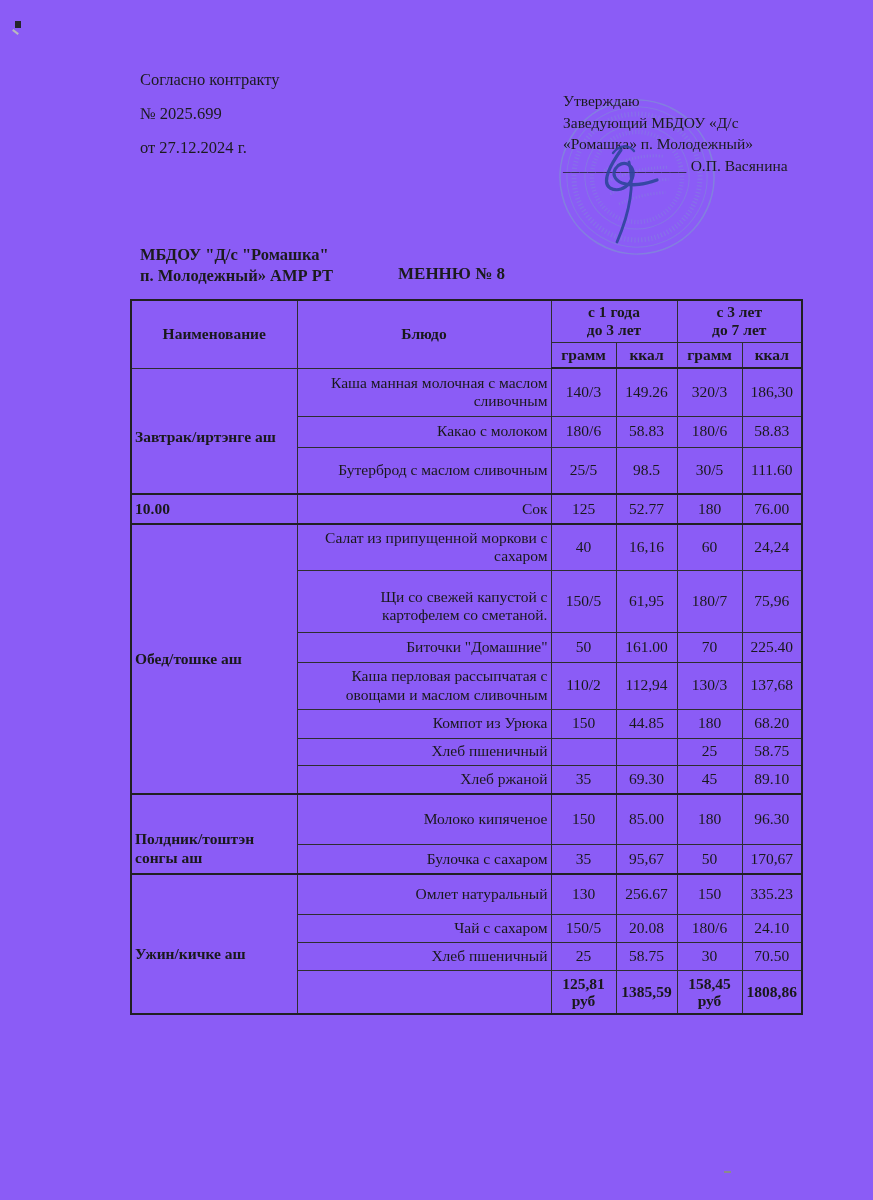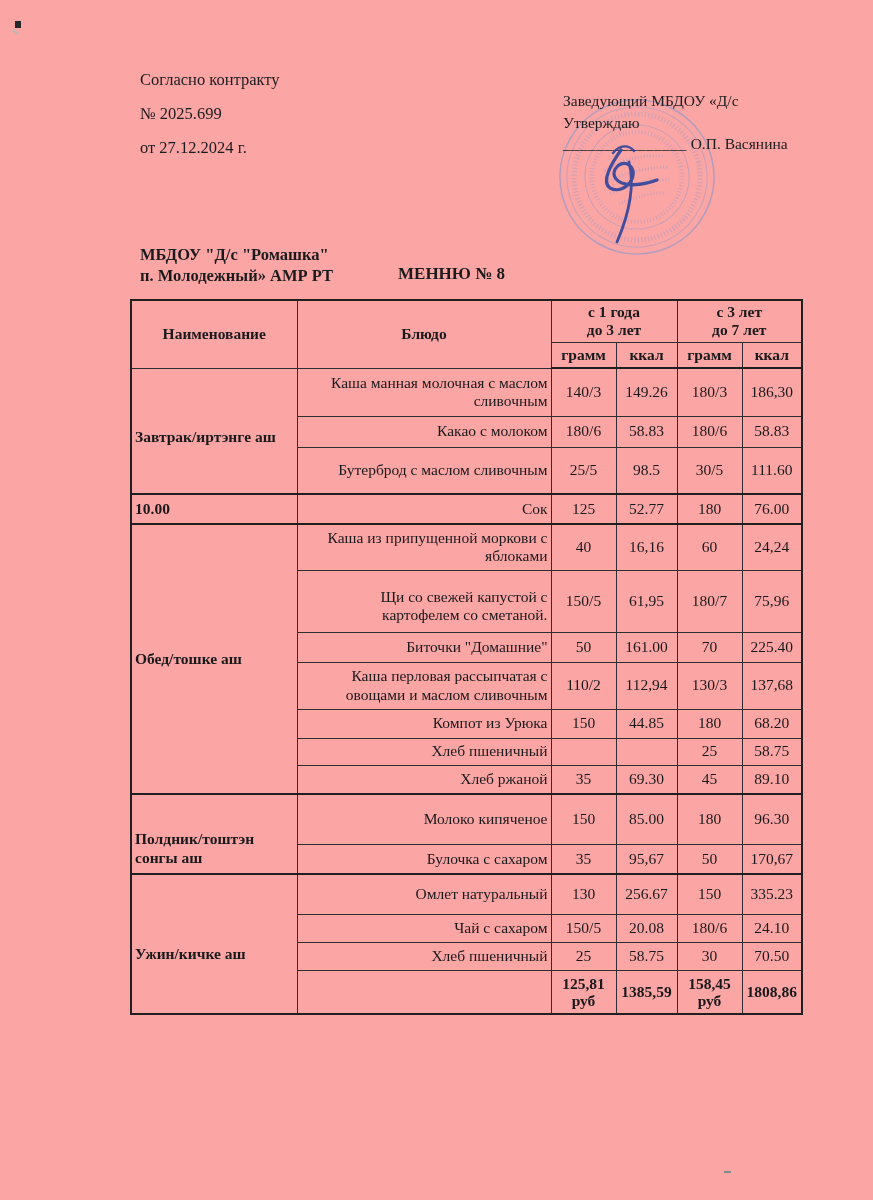--- a/index.html
+++ b/index.html
@@ -1,21 +1,21 @@
 <!DOCTYPE html>
 <html lang="ru"><head>
 <meta charset="utf-8">
 <style>
   html,body{margin:0;padding:0;}
   body{background:#e8e8e8;}
   .page{
     position:relative;
     width:873px;height:1200px;
     margin:0 auto;
-    background:#fca5a5;
+    background:#8b5cf6;
     overflow:hidden;
     font-family:"Liberation Serif","DejaVu Serif",serif;
     color:#1b1b1d;
   }
   
   .speck{position:absolute;left:15px;top:21px;width:6px;height:7px;background:#26262b;}
   .speck2{position:absolute;left:12px;top:31px;width:7px;height:2px;background:#b9b9bd;transform:rotate(38deg);}
   .dash-artifact{position:absolute;left:724px;top:1171px;width:7px;height:2px;background:#8a8a8e;}
 
   
@@ -93,22 +93,23 @@
       <circle cx="88" cy="88" r="52" stroke-width="1" opacity="0.5"></circle>
       <circle cx="88" cy="88" r="45" stroke-width="4.5" stroke-dasharray="1.2 2" opacity="0.34"></circle>
       <path d="M58 74 q30 -10 60 0" stroke-width="3" stroke-dasharray="1.2 1.8" opacity="0.4"></path>
       <path d="M56 86 q32 -8 64 0" stroke-width="3" stroke-dasharray="1.2 1.8" opacity="0.4"></path>
       <path d="M58 98 q30 -6 60 0" stroke-width="3" stroke-dasharray="1.2 1.8" opacity="0.4"></path>
       <path d="M64 110 q24 -5 48 0" stroke-width="3" stroke-dasharray="1.2 1.8" opacity="0.35"></path>
     </g>
   </svg>
 
   <div class="approval">
+    <div>Утверждаю</div>
     <div>Заведующий МБДОУ «Д/с</div>
-    <div>Утверждаю</div>
+    <div>«Ромашка» п. Молодежный»</div>
     <div class="sig-row">
       <span class="sig-underscores">_______________</span>
       <span>О.П. Васянина</span>
     </div>
   </div>
 
   <svg class="signature" viewBox="0 0 112 118">
     <g stroke="#2e459c" fill="none" stroke-linecap="round" opacity="0.9">
       <path d="M44 14 C34 28 24 46 33 52 C48 60 64 38 52 29 C42 22 28 40 45 47 C56 51 68 48 80 44" stroke-width="3.2"></path>
       <path d="M52 26 C58 50 52 78 40 106" stroke-width="2.8"></path>
@@ -152,21 +153,21 @@
           <th>ккал</th>
         </tr>
       </thead>
       <tbody>
 
         <tr style="height:48px">
           <td class="glabel pt14" rowspan="3">Завтрак/иртэнге аш</td>
           <td class="dish">Каша манная молочная с маслом сливочным</td>
           <td class="num">140/3</td>
           <td class="num">149.26</td>
-          <td class="num">180/3</td>
+          <td class="num">320/3</td>
           <td class="num">186,30</td>
         </tr>
         <tr style="height:31px">
           <td class="dish">Какао с молоком</td>
           <td class="num">180/6</td>
           <td class="num">58.83</td>
           <td class="num">180/6</td>
           <td class="num">58.83</td>
         </tr>
         <tr style="height:47px">
@@ -181,21 +182,21 @@
           <td class="timelabel">10.00</td>
           <td class="dish">Сок</td>
           <td class="num">125</td>
           <td class="num">52.77</td>
           <td class="num">180</td>
           <td class="num">76.00</td>
         </tr>
 
         <tr class="gs" style="height:46px">
           <td class="glabel pt12" rowspan="7">Обед/тошке аш</td>
-          <td class="dish">Каша из припущенной моркови с яблоками</td>
+          <td class="dish">Салат из припущенной моркови с сахаром</td>
           <td class="num">40</td>
           <td class="num">16,16</td>
           <td class="num">60</td>
           <td class="num">24,24</td>
         </tr>
         <tr style="height:62px">
           <td class="dish pad-down">Щи со свежей капустой с картофелем со сметаной.</td>
           <td class="num">150/5</td>
           <td class="num">61,95</td>
           <td class="num">180/7</td>

